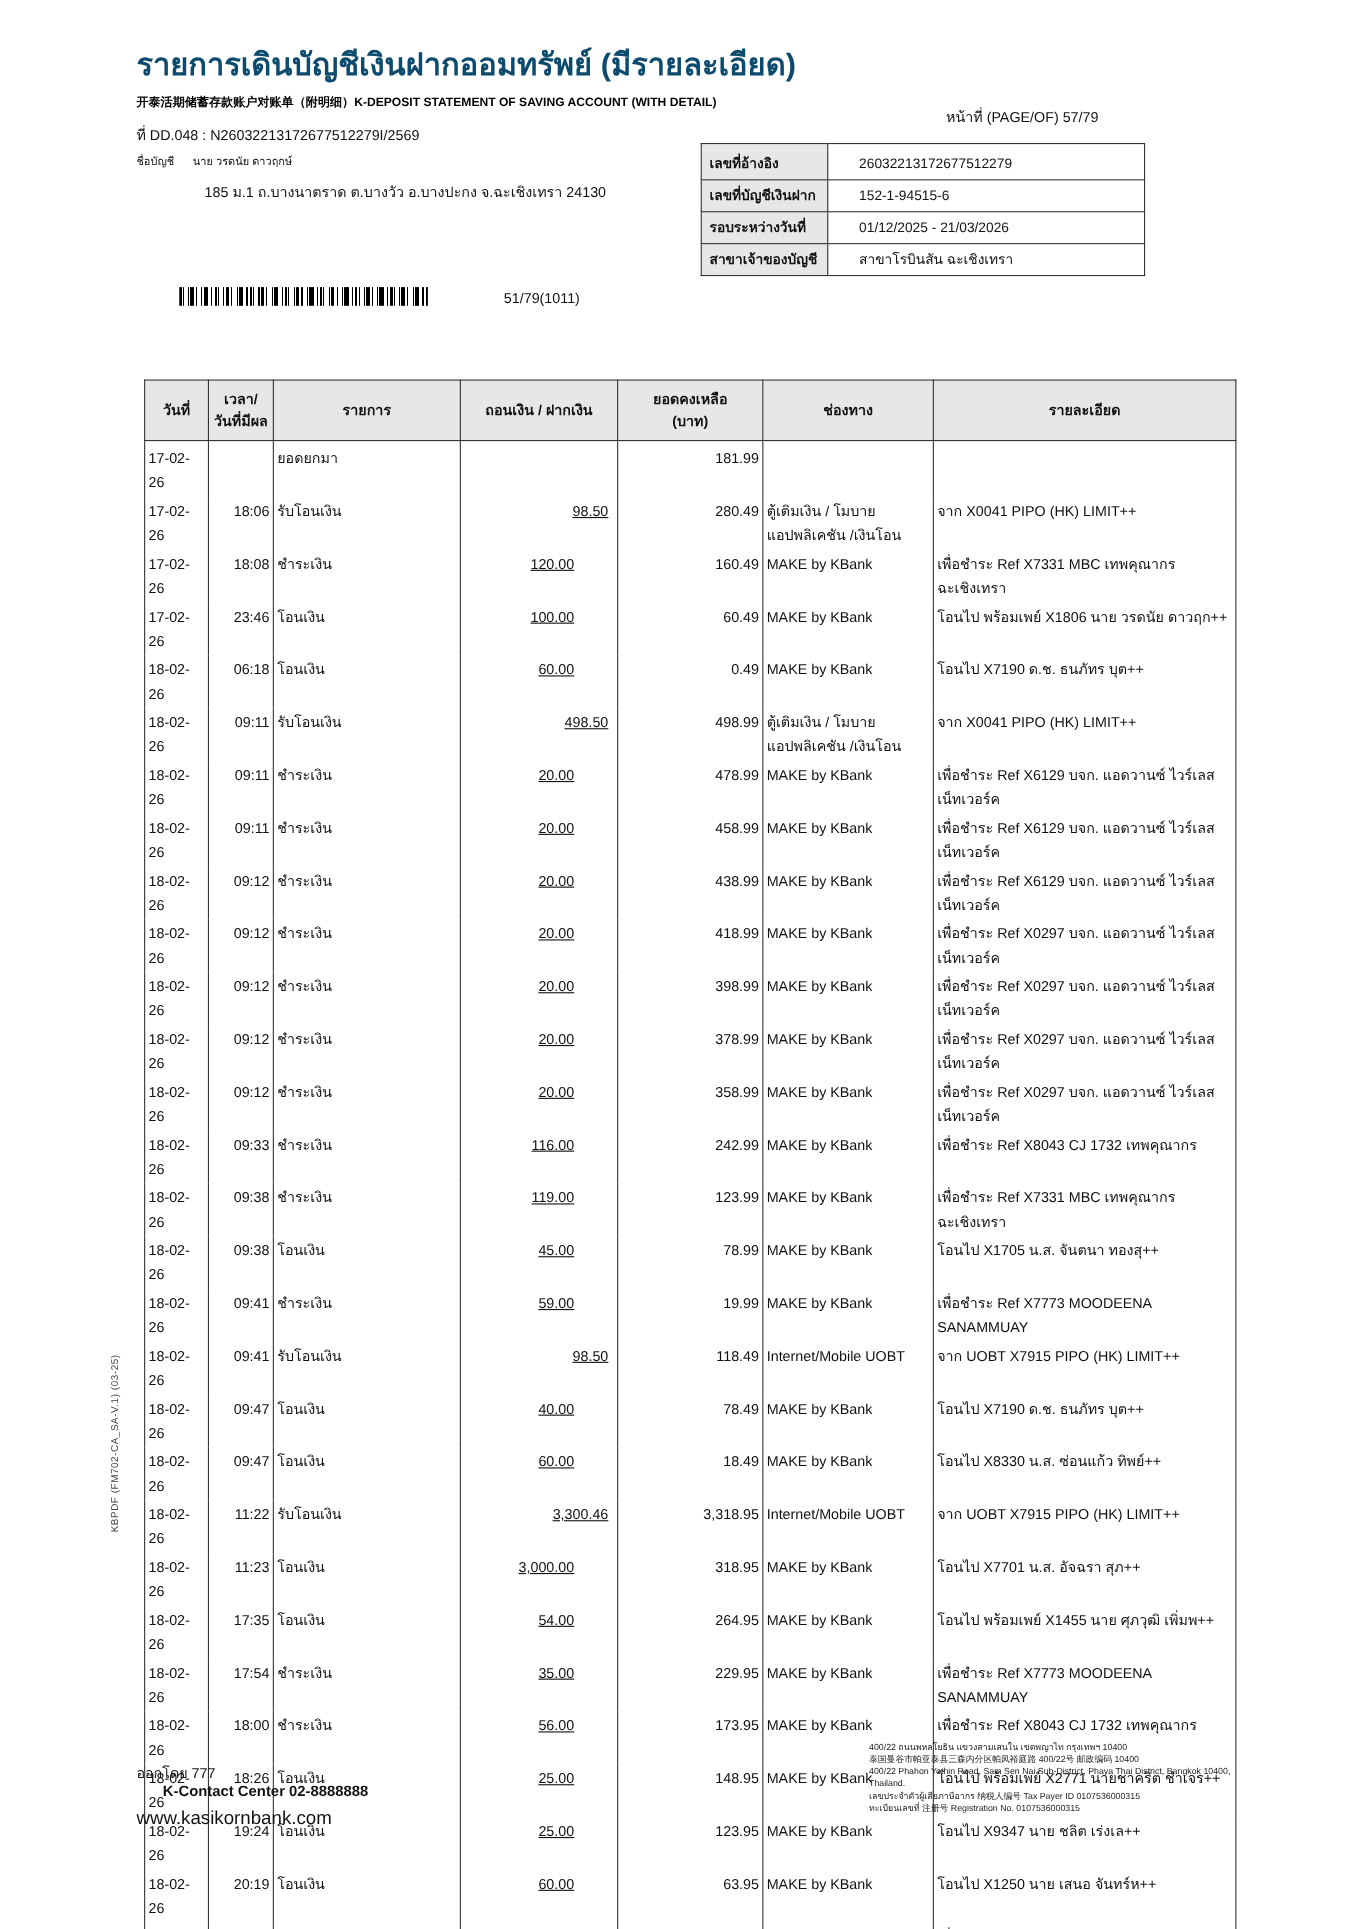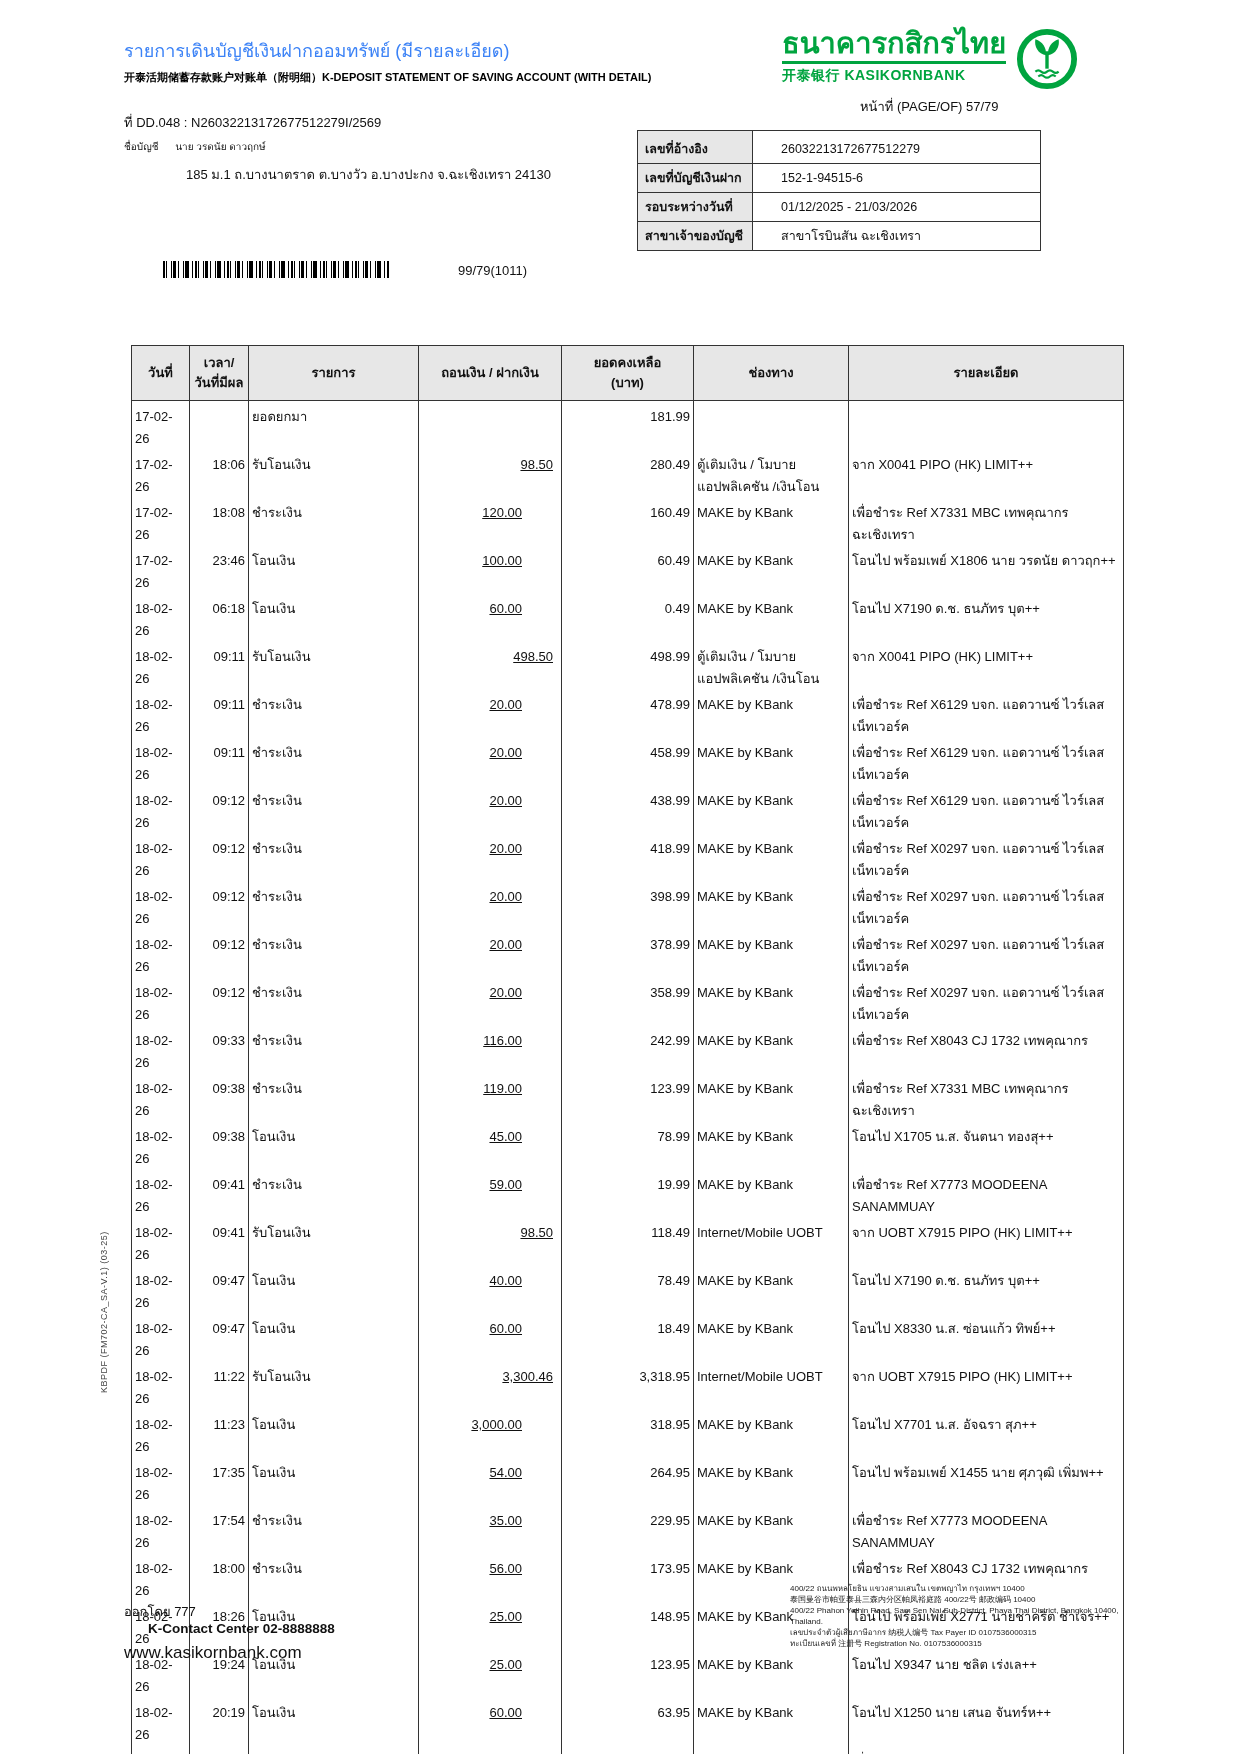--- a/index.html
+++ b/index.html
@@ -4,21 +4,21 @@
 <style>
   :root { --accent:#00a43f; --line:#333; }
   html,body { margin:0; padding:0; background:#888; }
   .page {
     position:relative; width:1239px; height:1754px; margin:0 auto;
     background:#fff; font-family:"Liberation Sans", sans-serif; color:#111;
     overflow:hidden;
   }
   
   .title-block { position:absolute; left:124px; top:36px; }
-  .title-block h1 { margin:0; font-size:18px; font-weight:400; color:#3b82f6; }
+  .title-block h1 { margin:0; font-size:28px; font-weight:700; color:#0c4a6e; }
   .title-block .subtitle { margin-top:5px; font-size:11px; font-weight:700; color:#000; }
   .logo { position:absolute; left:782px; top:28px; display:flex; align-items:flex-start; gap:10px; }
   .logo-th { font-size:29px; font-weight:700; color:var(--accent); line-height:1.05; }
   .logo-sub { margin-top:3px; padding-top:3px; border-top:3px solid var(--accent);
               font-size:14px; font-weight:700; color:var(--accent); letter-spacing:.5px; }
   .logo-mark { width:62px; height:62px; }
   .page-of { position:absolute; left:860px; top:96px; font-size:13px; }
   .doc-no { position:absolute; left:124px; top:112px; font-size:13px; }
   .acct-line { position:absolute; left:124px; top:139px; font-size:10px; }
   .acct-line .lbl { margin-right:14px; }
@@ -65,34 +65,20 @@
 </head>
 <body>
 
 <div class="page">
 
   <div class="title-block">
     <h1>รายการเดินบัญชีเงินฝากออมทรัพย์ (มีรายละเอียด)</h1>
     <div class="subtitle">开泰活期储蓄存款账户对账单（附明细）K-DEPOSIT STATEMENT OF SAVING ACCOUNT (WITH DETAIL)</div>
   </div>
 
-  <div class="logo">
-    <div class="logo-text">
-      <div class="logo-th">ธนาคารกสิกรไทย</div>
-      <div class="logo-sub">开泰银行 KASIKORNBANK</div>
-    </div>
-    <svg class="logo-mark" viewBox="0 0 64 64">
-      <circle cx="32" cy="32" r="28" fill="#fff" stroke="#00a43f" stroke-width="6"></circle>
-      <path d="M32 42 V24" stroke="#00a43f" stroke-width="3.5" fill="none"></path>
-      <path d="M31 28 C 23 27, 18.5 19, 20 11.5 C 27.5 14, 31.5 20, 31 28 Z" fill="#00a43f"></path>
-      <path d="M33 28 C 41 27, 45.5 19, 44 11.5 C 36.5 14, 32.5 20, 33 28 Z" fill="#00a43f"></path>
-      <path d="M20 45 q3 -2.6 6 0 q3 2.6 6 0 q3 -2.6 6 0 q3 2.6 6 0" stroke="#00a43f" stroke-width="2.2" fill="none"></path>
-      <path d="M23 50 q3 -2.6 6 0 q3 2.6 6 0 q3 -2.6 6 0" stroke="#00a43f" stroke-width="2.2" fill="none"></path>
-    </svg>
-  </div>
 
   <div class="page-of">หน้าที่ (PAGE/OF) 57/79</div>
   <div class="doc-no">ที่ DD.048 : N26032213172677512279I/2569</div>
 
   <div class="acct-line">
     <span class="lbl">ชื่อบัญชี</span>
     <span>นาย วรดนัย ดาวฤกษ์</span>
   </div>
   <div class="addr-line">185 ม.1 ถ.บางนาตราด ต.บางวัว อ.บางปะกง จ.ฉะเชิงเทรา 24130</div>
 
@@ -111,21 +97,21 @@
       <td class="v">01/12/2025 - 21/03/2026</td>
     </tr>
     <tr>
       <td class="k">สาขาเจ้าของบัญชี</td>
       <td class="v">สาขาโรบินสัน ฉะเชิงเทรา</td>
     </tr>
   </tbody>
     </table>
 
   <div class="barcode"></div>
-  <div class="barcode-text">99/79(1011)</div>
+  <div class="barcode-text">51/79(1011)</div>
 
   <table class="stmt">
     <colgroup>
       <col style="width:58px">
         <col style="width:59px">
         <col style="width:170px">
       <col style="width:143px">
         <col style="width:132px">
         <col style="width:155px">
         <col style="width:275px">

